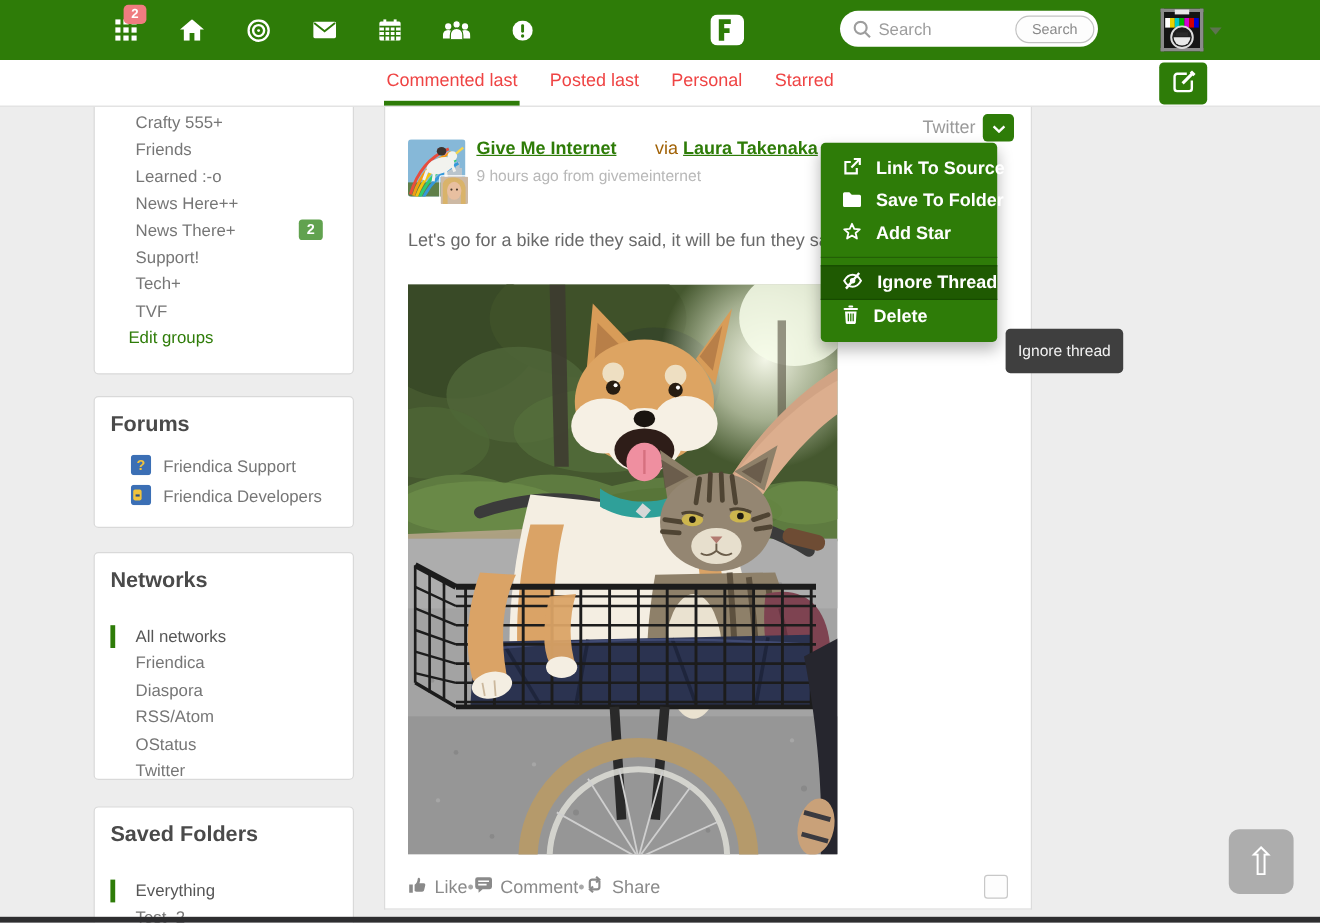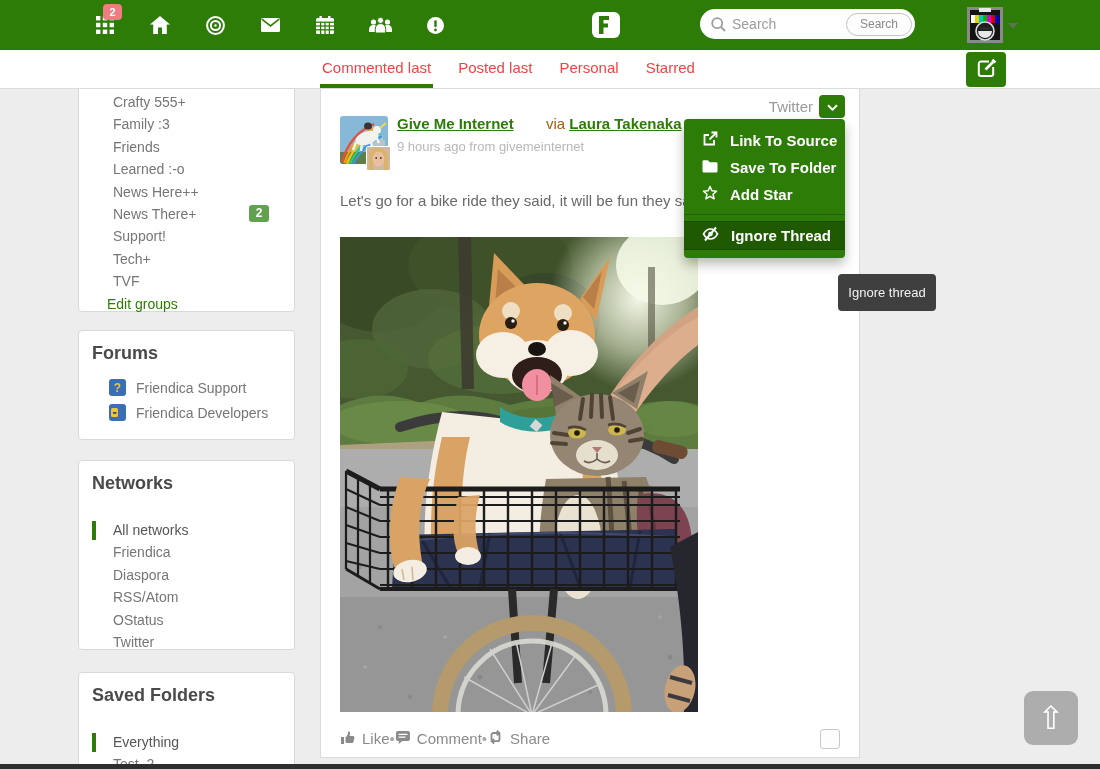--- a/index.html
+++ b/index.html
@@ -67,21 +67,21 @@
     display:flex;align-items:center;justify-content:center;cursor:pointer;}
   .post-text{position:absolute;left:19px;top:102px;width:505px;font-size:15px;color:#696969;line-height:22px;}
   .post-photo{position:absolute;left:19px;top:149px;width:358px;height:475px;cursor:pointer;}
   .post-photo svg{display:block;}
   .action-bar{position:absolute;left:19px;top:641px;display:flex;align-items:center;font-size:15px;color:#8a8a8a;}
   .action{display:flex;align-items:center;gap:6px;cursor:pointer;}
   .dot-sep{color:#a9a9a9;}
   .select-check{position:absolute;left:499px;top:641px;width:18px;height:18px;background:#fdfdfd;border:1px solid #c8c8c8;border-radius:3px;cursor:pointer;}
 
   
-  .dropdown{position:absolute;left:684px;top:119px;width:161px;background:#2e7c08;border-radius:4px;z-index:30;
+  .dropdown{position:absolute;left:684px;top:119px;width:147px;background:#2e7c08;border-radius:4px;z-index:30;
     box-shadow:0 6px 12px rgba(0,0,0,.28);padding:8px 0;}
   .dd-item{display:flex;align-items:center;gap:12px;height:27px;padding-left:18px;color:#fff;font-size:15px;font-weight:600;cursor:pointer;white-space:nowrap;}
   .dd-item svg{flex:none;}
   .dd-divider{height:0;border-top:1px solid #236006;margin:6px 0;}
   .dd-item.active{background:#1f5a02;border-top:1px solid #174b00;border-bottom:1px solid #174b00;}
 
   
   .tooltip{position:absolute;left:838px;top:274px;width:98px;height:37px;line-height:37px;text-align:center;
     background:#3f3f3f;color:#f2f2f2;font-size:13px;border-radius:4px;z-index:40;}
 
@@ -236,21 +236,20 @@
         <path d="M13 3.5 H5 a2.2 2.2 0 0 0 -2.2 2.2 v10 a2.2 2.2 0 0 0 2.2 2.2 h10 a2.2 2.2 0 0 0 2.2 -2.2 V9"></path>
         <path d="M9.5 11.5 L18 3" stroke-width="2.6"></path>
         <path d="M16.4 1.6 L19.4 4.6" stroke-width="2.6"></path>
       </svg>
     </span>
   </button>
 
   <div class="card" id="card-groups">
     <ul class="side-list">
       <li>Crafty 555+</li>
-      <li>Family :3</li>
       <li>Friends</li>
       <li>Learned :-o</li>
       <li>News Here++</li>
       <li>
         <span>News There+</span>
         <span class="group-badge">2</span>
       </li>
       <li>Support!</li>
       <li>Tech+</li>
       <li>TVF</li>
@@ -596,20 +595,31 @@
     <div class="dd-item active">
       <span>
         <svg width="17" height="16" viewBox="0 0 17 16" fill="none" stroke="#fff">
             <path d="M1.5 8 C3.5 4.5 6 3 8.5 3 C11 3 13.5 4.5 15.5 8 C13.5 11.5 11 13 8.5 13 C6 13 3.5 11.5 1.5 8 Z" stroke-width="1.6"></path>
             <circle cx="8.5" cy="8" r="2.3" fill="#fff" stroke="none"></circle>
             <path d="M3 14.5 L14 1.5" stroke-width="2"></path>
           </svg>
       </span>
       <span>Ignore Thread</span>
     </div>
+    <div class="dd-item">
+      <span>
+        <svg width="14" height="16" viewBox="0 0 14 16">
+            <rect x="5" y="0.5" width="4" height="1.8" rx="0.8" fill="#fff"></rect>
+            <rect x="1" y="2.6" width="12" height="1.8" rx="0.8" fill="#fff"></rect>
+            <path d="M2.2 5.5 H11.8 L11.2 15 a1 1 0 0 1 -1 .9 H3.8 a1 1 0 0 1 -1 -.9 Z" fill="#fff"></path>
+            <path d="M5 7.2 V13.8 M7 7.2 V13.8 M9 7.2 V13.8" stroke="#2e7c08" stroke-width="1.1"></path>
+          </svg>
+      </span>
+      <span>Delete</span>
+    </div>
   </div>
 
   <div class="tooltip">Ignore thread</div>
 
   <button class="scroll-top">
     <span>⇧</span>
   </button>
 
   <div class="bottom-strip"></div>
 </div>

